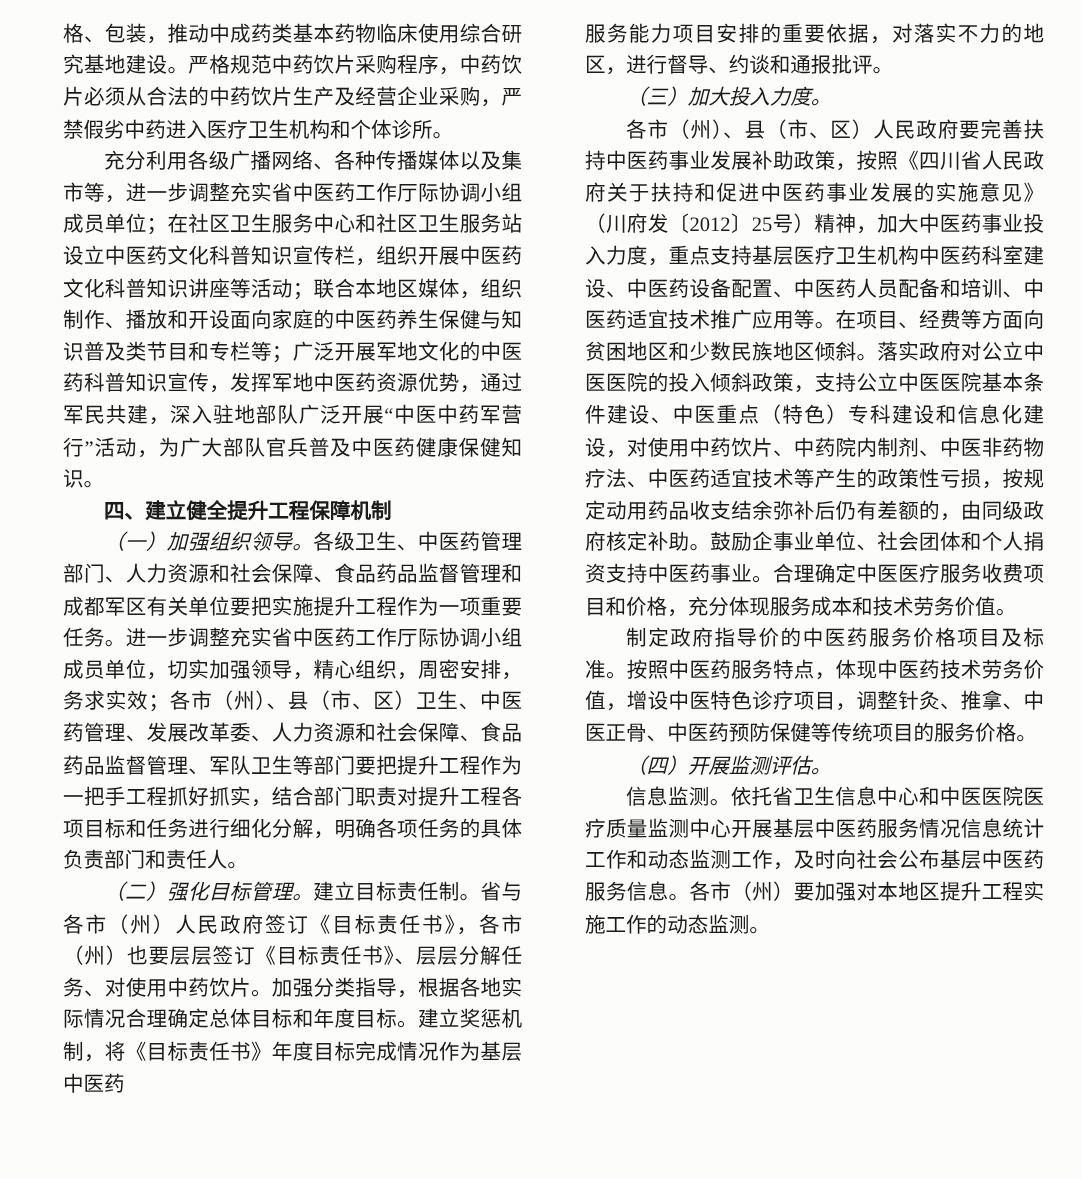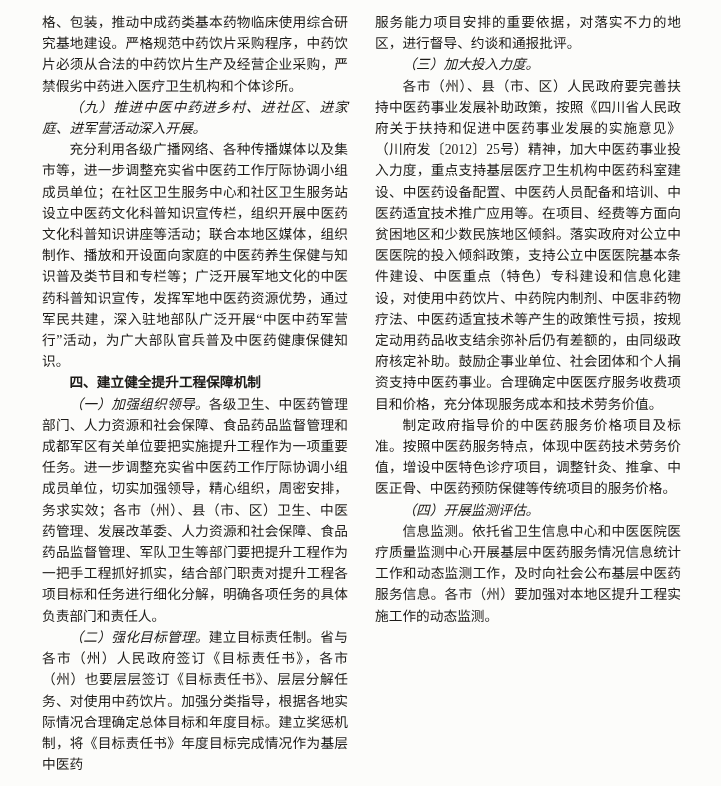--- a/index.html
+++ b/index.html
@@ -18,21 +18,21 @@
     position: absolute;
     top: 12px;
     width: 306px;
     font-size: 13.7px;
     line-height: 21.2px;
     text-align: justify;
     letter-spacing: 0;
     color: var(--text-color, #1d1b18);
   }
   .column-left  { left: 42px;  }
-  .column-right { left: 375px; }
+  .column-right { left: 390px; }
   p.para {
     margin: 0;
     padding: 0;
   }
   p.para.indent {
     text-indent: 2em;
   }
   .kai {
     font-style: italic;          
     font-weight: 500;
@@ -42,21 +42,20 @@
     font-weight: bold;
     font-style: normal;
   }
 </style>
 </head>
 <body>
 
 <div class="page" style="background: rgb(252, 252, 250);">
   <div class="column column-left">
       <p class="para">格、包装，推动中成药类基本药物临床使用综合研究基地建设。严格规范中药饮片采购程序，中药饮片必须从合法的中药饮片生产及经营企业采购，严禁假劣中药进入医疗卫生机构和个体诊所。</p>
-      <p class="para indent kai">（九）推进中医中药进乡村、进社区、进家庭、进军营活动深入开展。</p>
       <p class="para indent">充分利用各级广播网络、各种传播媒体以及集市等，进一步调整充实省中医药工作厅际协调小组成员单位；在社区卫生服务中心和社区卫生服务站设立中医药文化科普知识宣传栏，组织开展中医药文化科普知识讲座等活动；联合本地区媒体，组织制作、播放和开设面向家庭的中医药养生保健与知识普及类节目和专栏等；广泛开展军地文化的中医药科普知识宣传，发挥军地中医药资源优势，通过军民共建，深入驻地部队广泛开展“中医中药军营行”活动，为广大部队官兵普及中医药健康保健知识。</p>
       <p class="para indent heading">四、建立健全提升工程保障机制</p>
       <p class="para indent"><span class="kai">（一）加强组织领导。</span><span>各级卫生、中医药管理部门、人力资源和社会保障、食品药品监督管理和成都军区有关单位要把实施提升工程作为一项重要任务。进一步调整充实省中医药工作厅际协调小组成员单位，切实加强领导，精心组织，周密安排，务求实效；各市（州）、县（市、区）卫生、中医药管理、发展改革委、人力资源和社会保障、食品药品监督管理、军队卫生等部门要把提升工程作为一把手工程抓好抓实，结合部门职责对提升工程各项目标和任务进行细化分解，明确各项任务的具体负责部门和责任人。</span></p>
       <p class="para indent"><span class="kai">（二）强化目标管理。</span><span>建立目标责任制。省与各市（州）人民政府签订《目标责任书》，各市（州）也要层层签订《目标责任书》、层层分解任务、对使用中药饮片。加强分类指导，根据各地实际情况合理确定总体目标和年度目标。建立奖惩机制，将《目标责任书》年度目标完成情况作为基层中医药</span></p>
     </div>
   <div class="column column-right">
       <p class="para">服务能力项目安排的重要依据，对落实不力的地区，进行督导、约谈和通报批评。</p>
       <p class="para indent kai">（三）加大投入力度。</p>
       <p class="para indent">各市（州）、县（市、区）人民政府要完善扶持中医药事业发展补助政策，按照《四川省人民政府关于扶持和促进中医药事业发展的实施意见》（川府发〔2012〕25号）精神，加大中医药事业投入力度，重点支持基层医疗卫生机构中医药科室建设、中医药设备配置、中医药人员配备和培训、中医药适宜技术推广应用等。在项目、经费等方面向贫困地区和少数民族地区倾斜。落实政府对公立中医医院的投入倾斜政策，支持公立中医医院基本条件建设、中医重点（特色）专科建设和信息化建设，对使用中药饮片、中药院内制剂、中医非药物疗法、中医药适宜技术等产生的政策性亏损，按规定动用药品收支结余弥补后仍有差额的，由同级政府核定补助。鼓励企事业单位、社会团体和个人捐资支持中医药事业。合理确定中医医疗服务收费项目和价格，充分体现服务成本和技术劳务价值。</p>
       <p class="para indent">制定政府指导价的中医药服务价格项目及标准。按照中医药服务特点，体现中医药技术劳务价值，增设中医特色诊疗项目，调整针灸、推拿、中医正骨、中医药预防保健等传统项目的服务价格。</p>

